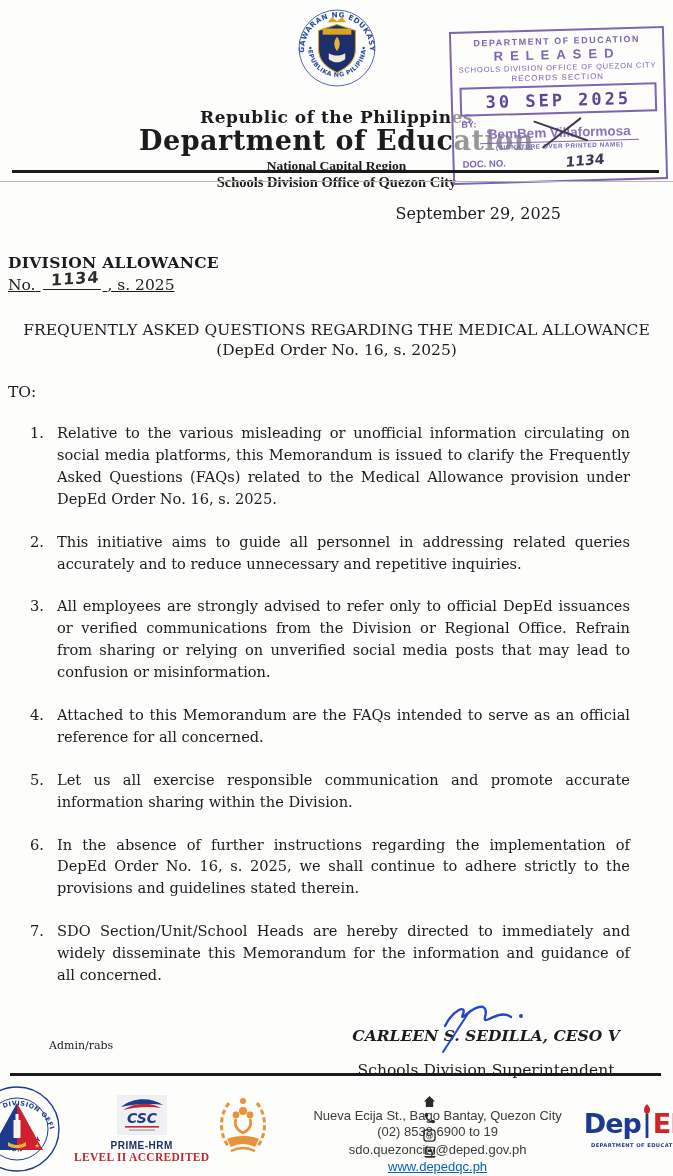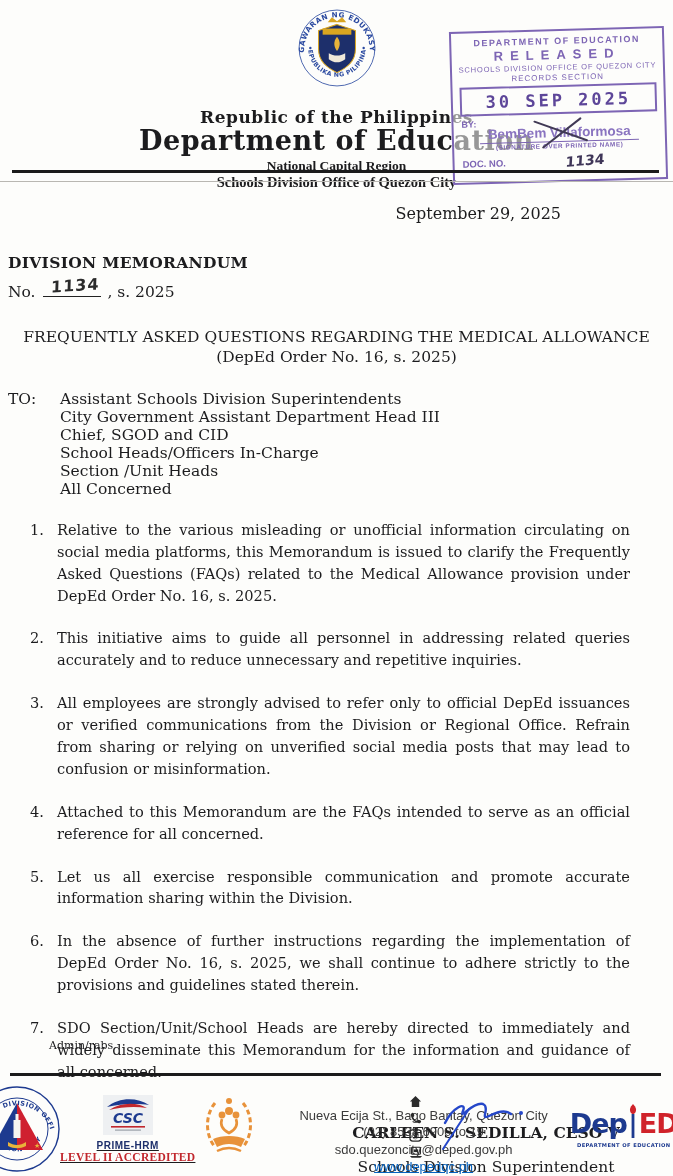--- a/index.html
+++ b/index.html
@@ -42,49 +42,49 @@
   .stamp-signote{ font-size:6.3px;letter-spacing:.6px;font-weight:bold;}
   .stamp-docrow{ display:flex;align-items:flex-end;text-align:left;font-size:9.5px;font-weight:bold;margin:4px 8px 0 8px;}
   .stamp-docval{
     font-family:"DejaVu Sans",sans-serif;font-weight:bold;font-size:14px;color:#3f3658;
     transform:rotate(-3deg) skewX(-8deg);margin-left:60px;margin-bottom:-2px;
   }
   
   .dateline{ text-align:right;padding-right:112px;font-size:16px;margin-top:13px;}
   .memo-head{ margin:30px 0 0 8px;font-size:15.5px;}
   .memo-title{ font-weight:bold;letter-spacing:.3px;}
-  .memo-no{ margin-top:8px;}
+  .memo-no{ margin-top:1px;text-decoration:underline;}
   .memo-no-line{ position:relative;display:inline-block;width:58px;border-bottom:1.6px solid #222;height:16px;margin:0 2px;}
   .memo-no-hand{
     position:absolute;left:8px;top:-4px;font-family:"DejaVu Sans",sans-serif;
     font-weight:bold;font-size:16px;color:#2b2b2b;transform:rotate(-4deg) skewX(-6deg);
     letter-spacing:1px;
   }
   .subject{ text-align:center;font-weight:normal;font-size:15.5px;margin-top:27px;line-height:1.25;}
   
   .to-block{ display:flex;margin:24px 0 0 8px;font-size:15.5px;line-height:1.16;}
   .to-label{ width:52px;font-weight:normal;}
   
   .paras{ margin:20px 43px 0 30px;padding:0;list-style:none;counter-reset:pnum;}
   .paras li{
     counter-increment:pnum;position:relative;padding-left:27px;
     text-align:justify;font-size:14.6px;line-height:1.5;margin-bottom:21px;
   }
   .paras li::before{ content:counter(pnum) ".";position:absolute;left:0;top:0;}
   
   .sig-block{ position:relative;width:270px;margin:40px 52px 0 auto;text-align:center;}
   .sig-squiggle{ position:absolute;left:88px;top:-26px;z-index:2;}
-  .sig-name{ font-weight:bold;font-size:15.5px;}
+  .sig-name{ font-weight:bold;font-size:15.5px;font-style:italic;}
   .sig-title{ font-size:15.5px;margin-top:16px;}
   .admin-note{ position:absolute;left:4px;top:1039px;font-size:11px;margin-left:45px;}
   
   .footer-rule{ position:absolute;left:10px;right:12px;top:1073px;height:3px;background:#1b1b1b;}
   .footer{ position:absolute;left:0;right:0;top:1082px;height:94px;display:flex;align-items:center;}
   .sdo-seal{ margin-left:-26px;flex:none;}
-  .csc-block{ flex:none;text-align:center;font-family:"Liberation Sans",sans-serif;text-decoration:underline;}
+  .csc-block{ flex:none;margin-left:14px;text-align:center;font-family:"Liberation Sans",sans-serif;}
   .csc-prime{ font-size:10px;font-weight:bold;color:#1d2f6b;letter-spacing:.5px;margin-top:1px;}
   .csc-level{ font-size:11.5px;font-weight:bold;color:#c1272d;letter-spacing:.3px;font-family:"Liberation Serif",serif;}
   .laurel{ flex:none;margin-left:6px;margin-top:-4px;}
   .contact{ flex:none;margin-left:26px;font-family:"Liberation Sans",sans-serif;font-size:13px;color:#3b3b3b;}
   .contact-row{ display:flex;align-items:center;height:17px;flex-direction:column;}
   .contact-row .ic{ width:16px;display:flex;justify-content:center;}
   .contact-row .txt{ margin-left:16px;white-space:nowrap;}
   .contact-link{ color:#0563c1;text-decoration:underline;cursor:pointer;}
   .deped-logo{ flex:none;margin-left:22px;text-align:center;font-family:"DejaVu Sans",sans-serif;}
   .deped-word{ display:flex;align-items:flex-start;justify-content:center;font-weight:bold;font-size:27px;line-height:1;}
@@ -146,45 +146,37 @@
     <div class="stamp-signote">(SIGNATURE OVER PRINTED NAME)</div>
     <div class="stamp-docrow">
       <span>DOC. NO.</span>
       <span class="stamp-docval">1134</span>
     </div>
   </div>
 
   <div class="dateline">September 29, 2025</div>
 
   <div class="memo-head">
-    <div class="memo-title">DIVISION MEMORANDUM</div>
+    <div class="memo-title">DIVISION ALLOWANCE</div>
     <div class="memo-no">
       <span>No.</span>
       <span class="memo-no-line">
         <span class="memo-no-hand">1134</span>
       </span>
       <span>, s. 2025</span>
     </div>
   </div>
 
   <div class="subject">
     <div>FREQUENTLY ASKED QUESTIONS REGARDING THE MEDICAL ALLOWANCE</div>
     <div>(DepEd Order No. 16, s. 2025)</div>
   </div>
 
   <div class="to-block">
     <div class="to-label">TO:</div>
-    <div>
-      <div>Assistant Schools Division Superintendents</div>
-      <div>City Government Assistant Department Head III</div>
-      <div>Chief, SGOD and CID</div>
-      <div>School Heads/Officers In-Charge</div>
-      <div>Section /Unit Heads</div>
-      <div>All Concerned</div>
-    </div>
   </div>
 
   <ol class="paras">
     <li>Relative to the various misleading or unofficial information circulating on social media platforms, this Memorandum is issued to clarify the Frequently Asked Questions (FAQs) related to the Medical Allowance provision under DepEd Order No. 16, s. 2025.</li>
     <li>This initiative aims to guide all personnel in addressing related queries accurately and to reduce unnecessary and repetitive inquiries.</li>
     <li>All employees are strongly advised to refer only to official DepEd issuances or verified communications from the Division or Regional Office. Refrain from sharing or relying on unverified social media posts that may lead to confusion or misinformation.</li>
     <li>Attached to this Memorandum are the FAQs intended to serve as an official reference for all concerned.</li>
     <li>Let us all exercise responsible communication and promote accurate information sharing within the Division.</li>
     <li>In the absence of further instructions regarding the implementation of DepEd Order No. 16, s. 2025, we shall continue to adhere strictly to the provisions and guidelines stated therein.</li>
     <li>SDO Section/Unit/School Heads are hereby directed to immediately and widely disseminate this Memorandum for the information and guidance of all concerned.</li>

